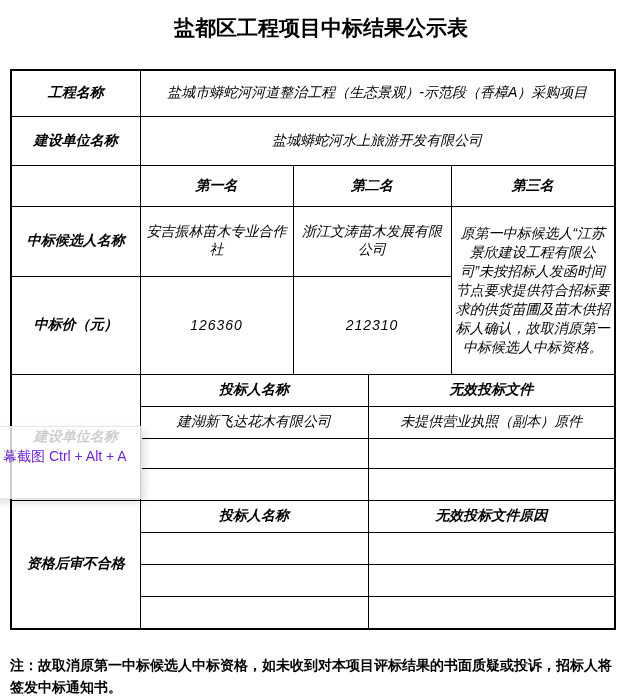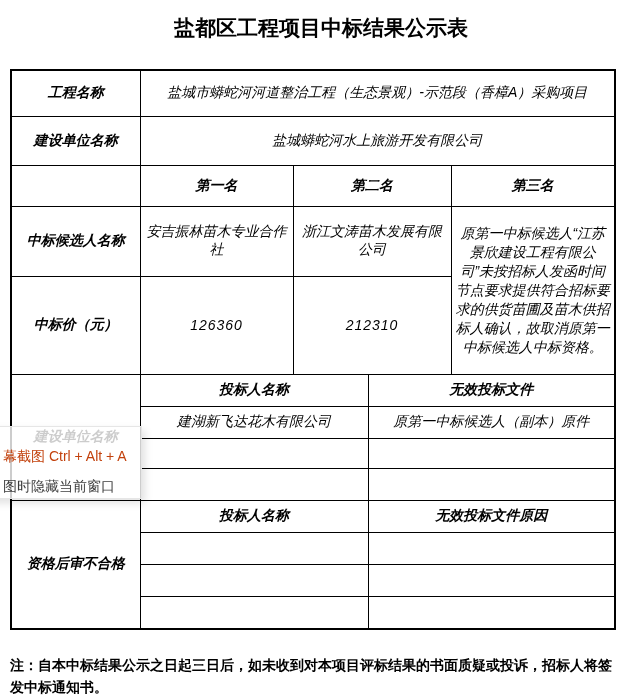--- a/index.html
+++ b/index.html
@@ -14,21 +14,21 @@
   td.hdr{font-weight:bold;margin-top:44px;}
   td.note-cell{font-size:14px;line-height:19px;text-align:center;padding:2px 4px;}
   td.num{font-size:13px;letter-spacing:1px;}
   tr.h46{height:46px;} tr.h49{height:49px;} tr.h41{height:41px;} tr.h70{height:70px;}
   tr.h98{height:98px;margin-top:12px;} tr.h32{height:32px;} tr.h30{height:30px;} tr.h33{height:33px;}
   .footnote{margin:24px 12px 0 10px;font-size:14px;font-weight:bold;line-height:22px;
             text-align:left;word-break:break-all;}
   .tooltip{position:absolute;left:-18px;top:426px;width:158px;height:71px;
            background:rgba(255,255,255,0.8);border:1px solid #e6e6e6;
            box-shadow:3px 4px 8px rgba(0,0,0,0.12);z-index:5;}
-  .tooltip .tline1{margin:21px 0 0 20px;font-size:14px;color:#c2410c;white-space:nowrap;}
+  .tooltip .tline1{margin:21px 0 0 20px;font-size:14px;color:#6d28d9;white-space:nowrap;}
   .tooltip .tline2{margin:12px 0 0 20px;font-size:14px;color:#3c3c3c;white-space:nowrap;}
 </style>
 </head>
 <body>
 
 <div class="page">
 
   <div class="title">盐都区工程项目中标结果公示表</div>
 
   <table class="main">
@@ -66,21 +66,21 @@
         <td class="num" colspan="2">212310</td>
       </tr>
 
       <tr class="h32">
         <td rowspan="4" class="lbl">建设单位名称</td>
         <td class="hdr" colspan="2">投标人名称</td>
         <td class="hdr" colspan="2">无效投标文件</td>
       </tr>
       <tr class="h32">
         <td colspan="2">建湖新飞达花木有限公司</td>
-        <td colspan="2">原第一中标候选人（副本）原件</td>
+        <td colspan="2">未提供营业执照（副本）原件</td>
       </tr>
       <tr class="h30">
         <td colspan="2"></td>
         <td colspan="2"></td>
       </tr>
       <tr class="h32">
         <td colspan="2"></td>
         <td colspan="2"></td>
       </tr>
 
@@ -97,20 +97,19 @@
         <td colspan="2"></td>
         <td colspan="2"></td>
       </tr>
       <tr class="h33">
         <td colspan="2"></td>
         <td colspan="2"></td>
       </tr>
     </tbody>
   </table>
 
-  <div class="footnote">注：自本中标结果公示之日起三日后，如未收到对本项目评标结果的书面质疑或投诉，招标人将签发中标通知书。</div>
+  <div class="footnote">注：故取消原第一中标候选人中标资格，如未收到对本项目评标结果的书面质疑或投诉，招标人将签发中标通知书。</div>
 
   <div class="tooltip">
     <div class="tline1">幕截图 Ctrl + Alt + A</div>
-    <div class="tline2">图时隐藏当前窗口</div>
   </div>
 
 </div>
 
 </body></html>

